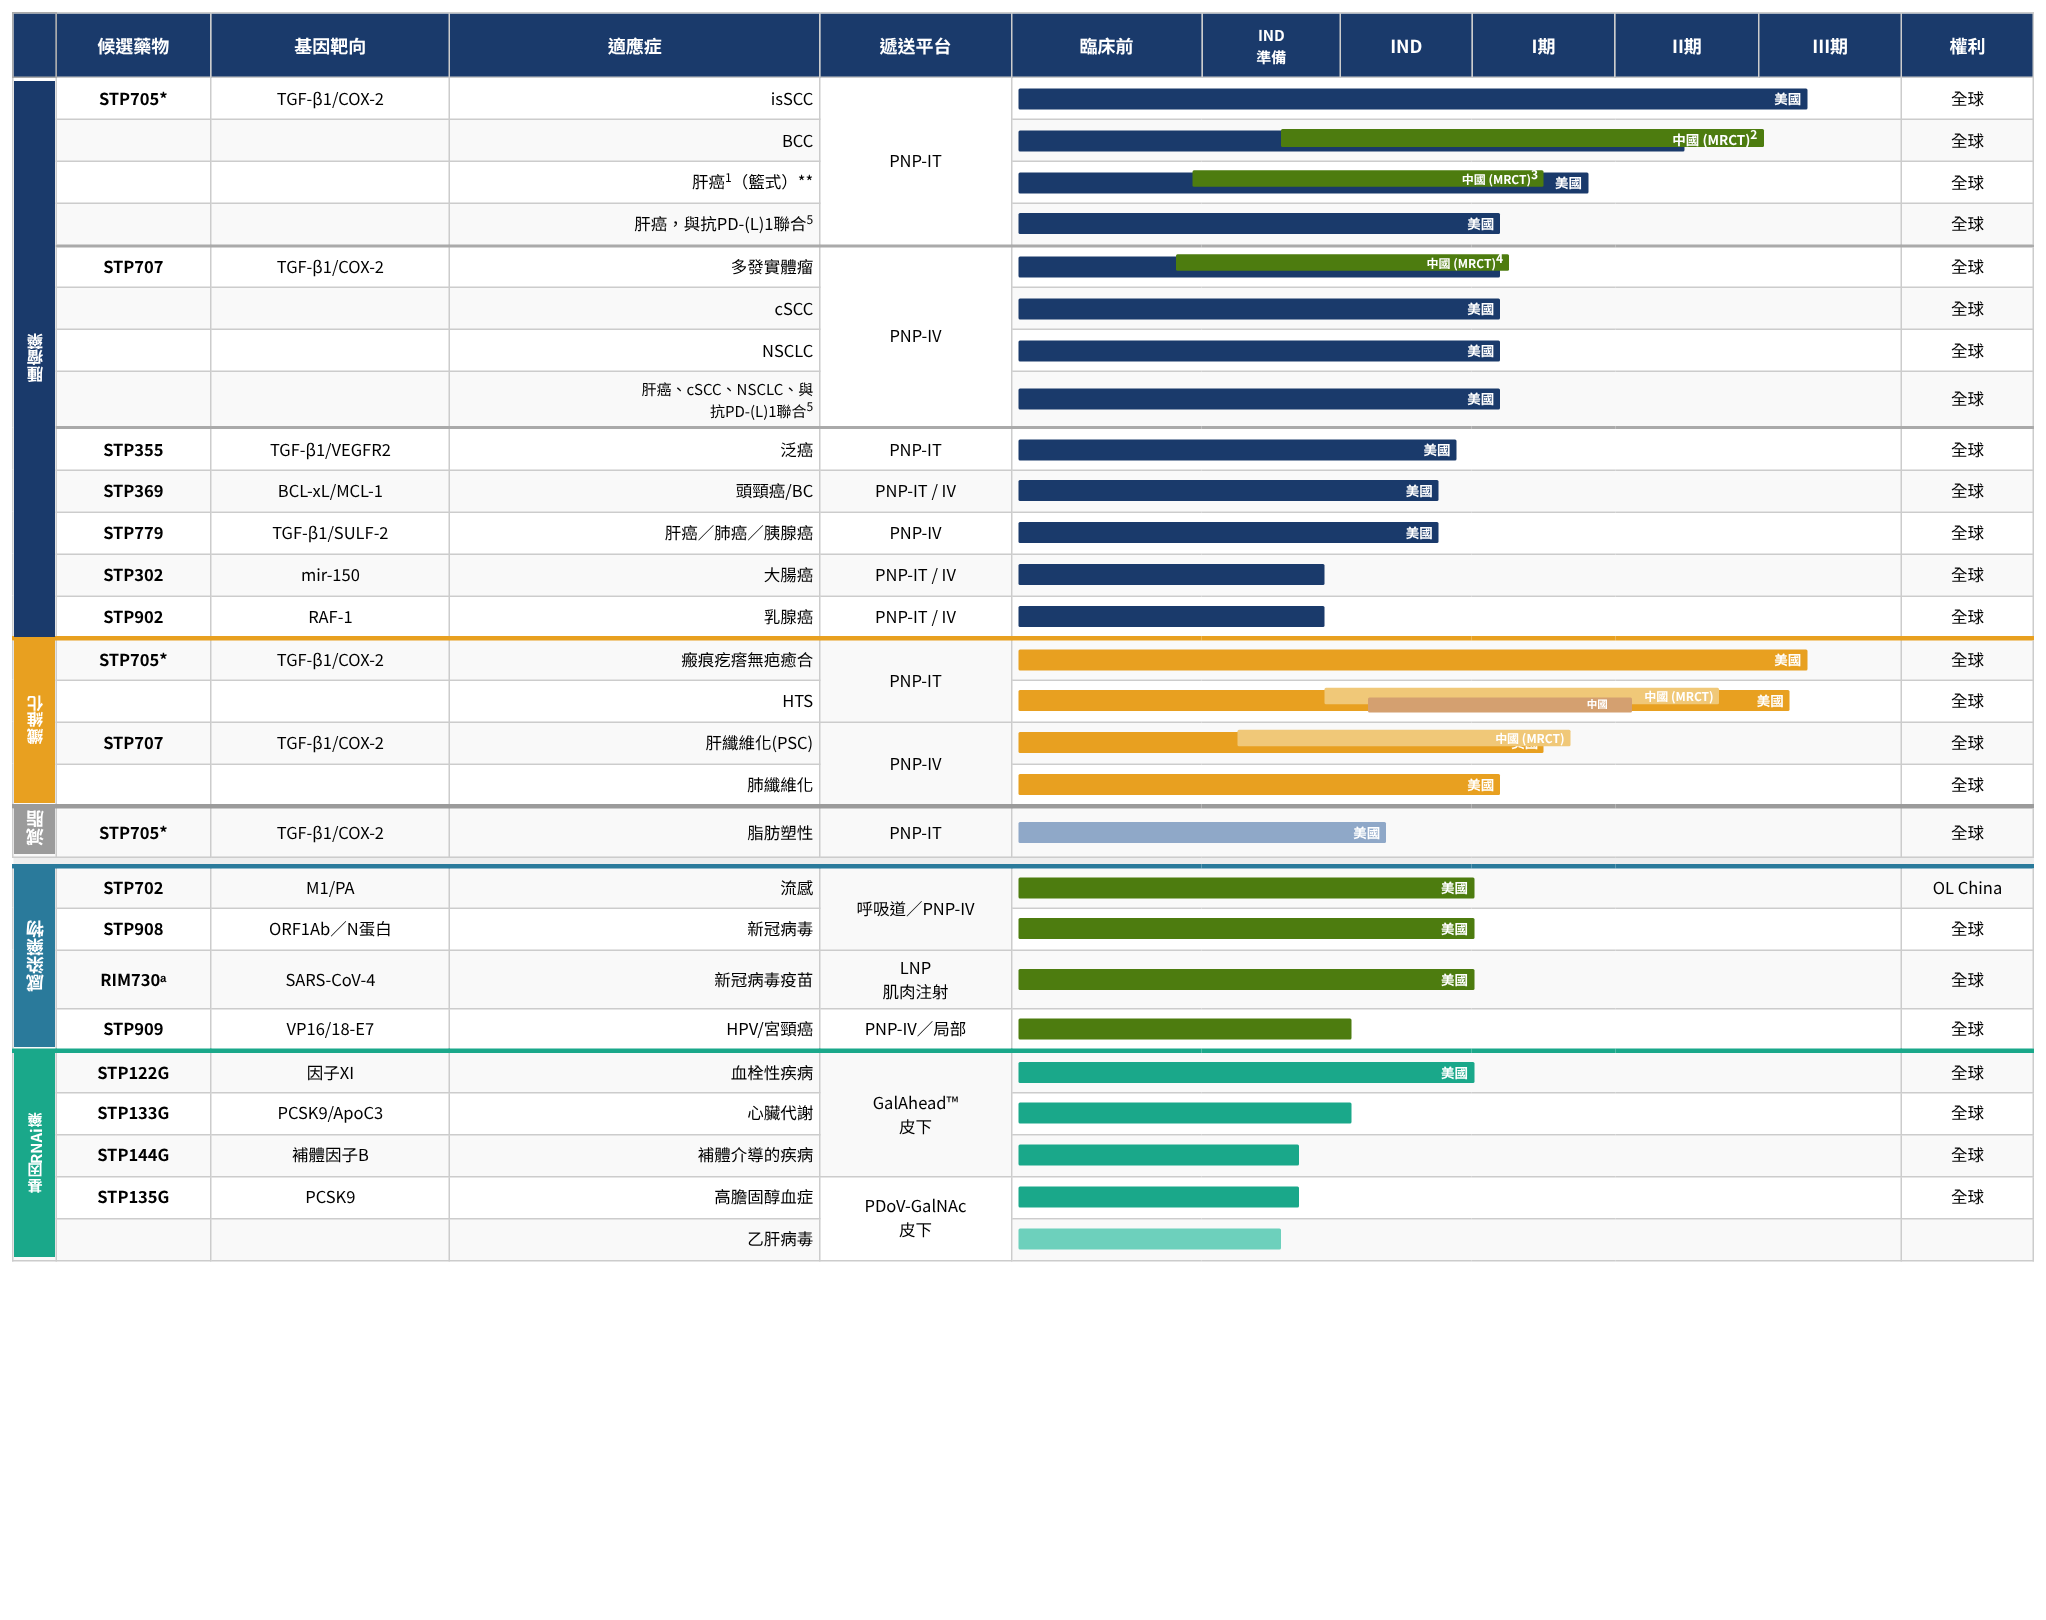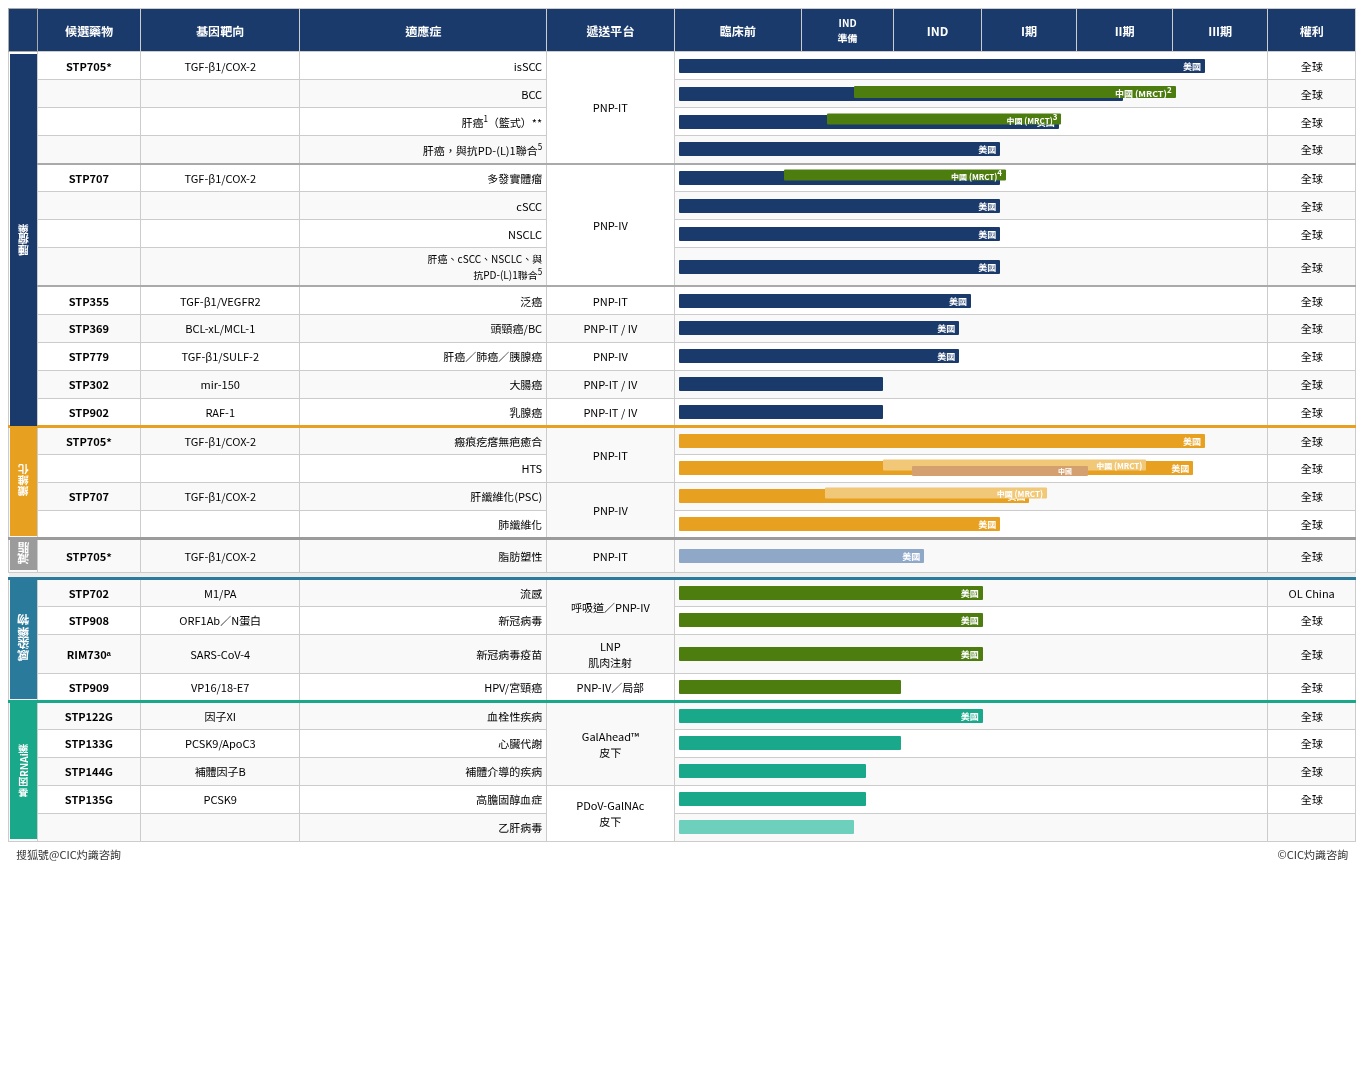--- a/index.html
+++ b/index.html
@@ -194,21 +194,21 @@
 
       <tr>
         <td class="drug-cell"></td>
         <td class="gene-cell"></td>
         <td class="indication-cell">肝癌<span class="superscript">1</span>（籃式）**</td>
         <td class="timeline-row-cell" colspan="6">
           <div class="tl-wrap">
             <div class="bar dark-blue" style="left:0%;width:65%;">
                 <span class="bar-label" style="right:4px;">美國</span>
               </div>
-            <div class="bar mid-blue" style="left:20%;width:40%;height:11px;top:calc(50% - 3px);margin-left:32px;">
+            <div class="bar mid-blue" style="left:20%;width:40%;height:11px;top:calc(50% - 3px);">
                 <span class="bar-label" style="right:4px; font-size:8px;">中國 (MRCT)<span class="superscript">3</span></span>
               </div>
           </div>
         </td>
         <td class="rights-cell">全球</td>
       </tr>
 
       <tr>
         <td class="drug-cell"></td>
         <td class="gene-cell"></td>
@@ -552,17 +552,13 @@
           <div class="tl-wrap">
             <div class="bar light-teal" style="left:0%;width:30%;"></div>
           </div>
         </td>
         <td class="rights-cell"></td>
       </tr>
 
     </tbody>
   </table>
 
-  <div class="footer">
-    <span>搜狐號@CIC灼識咨詢</span>
-    <span>©CIC灼識咨詢</span>
-  </div>
 </div>
 
 </body></html>

